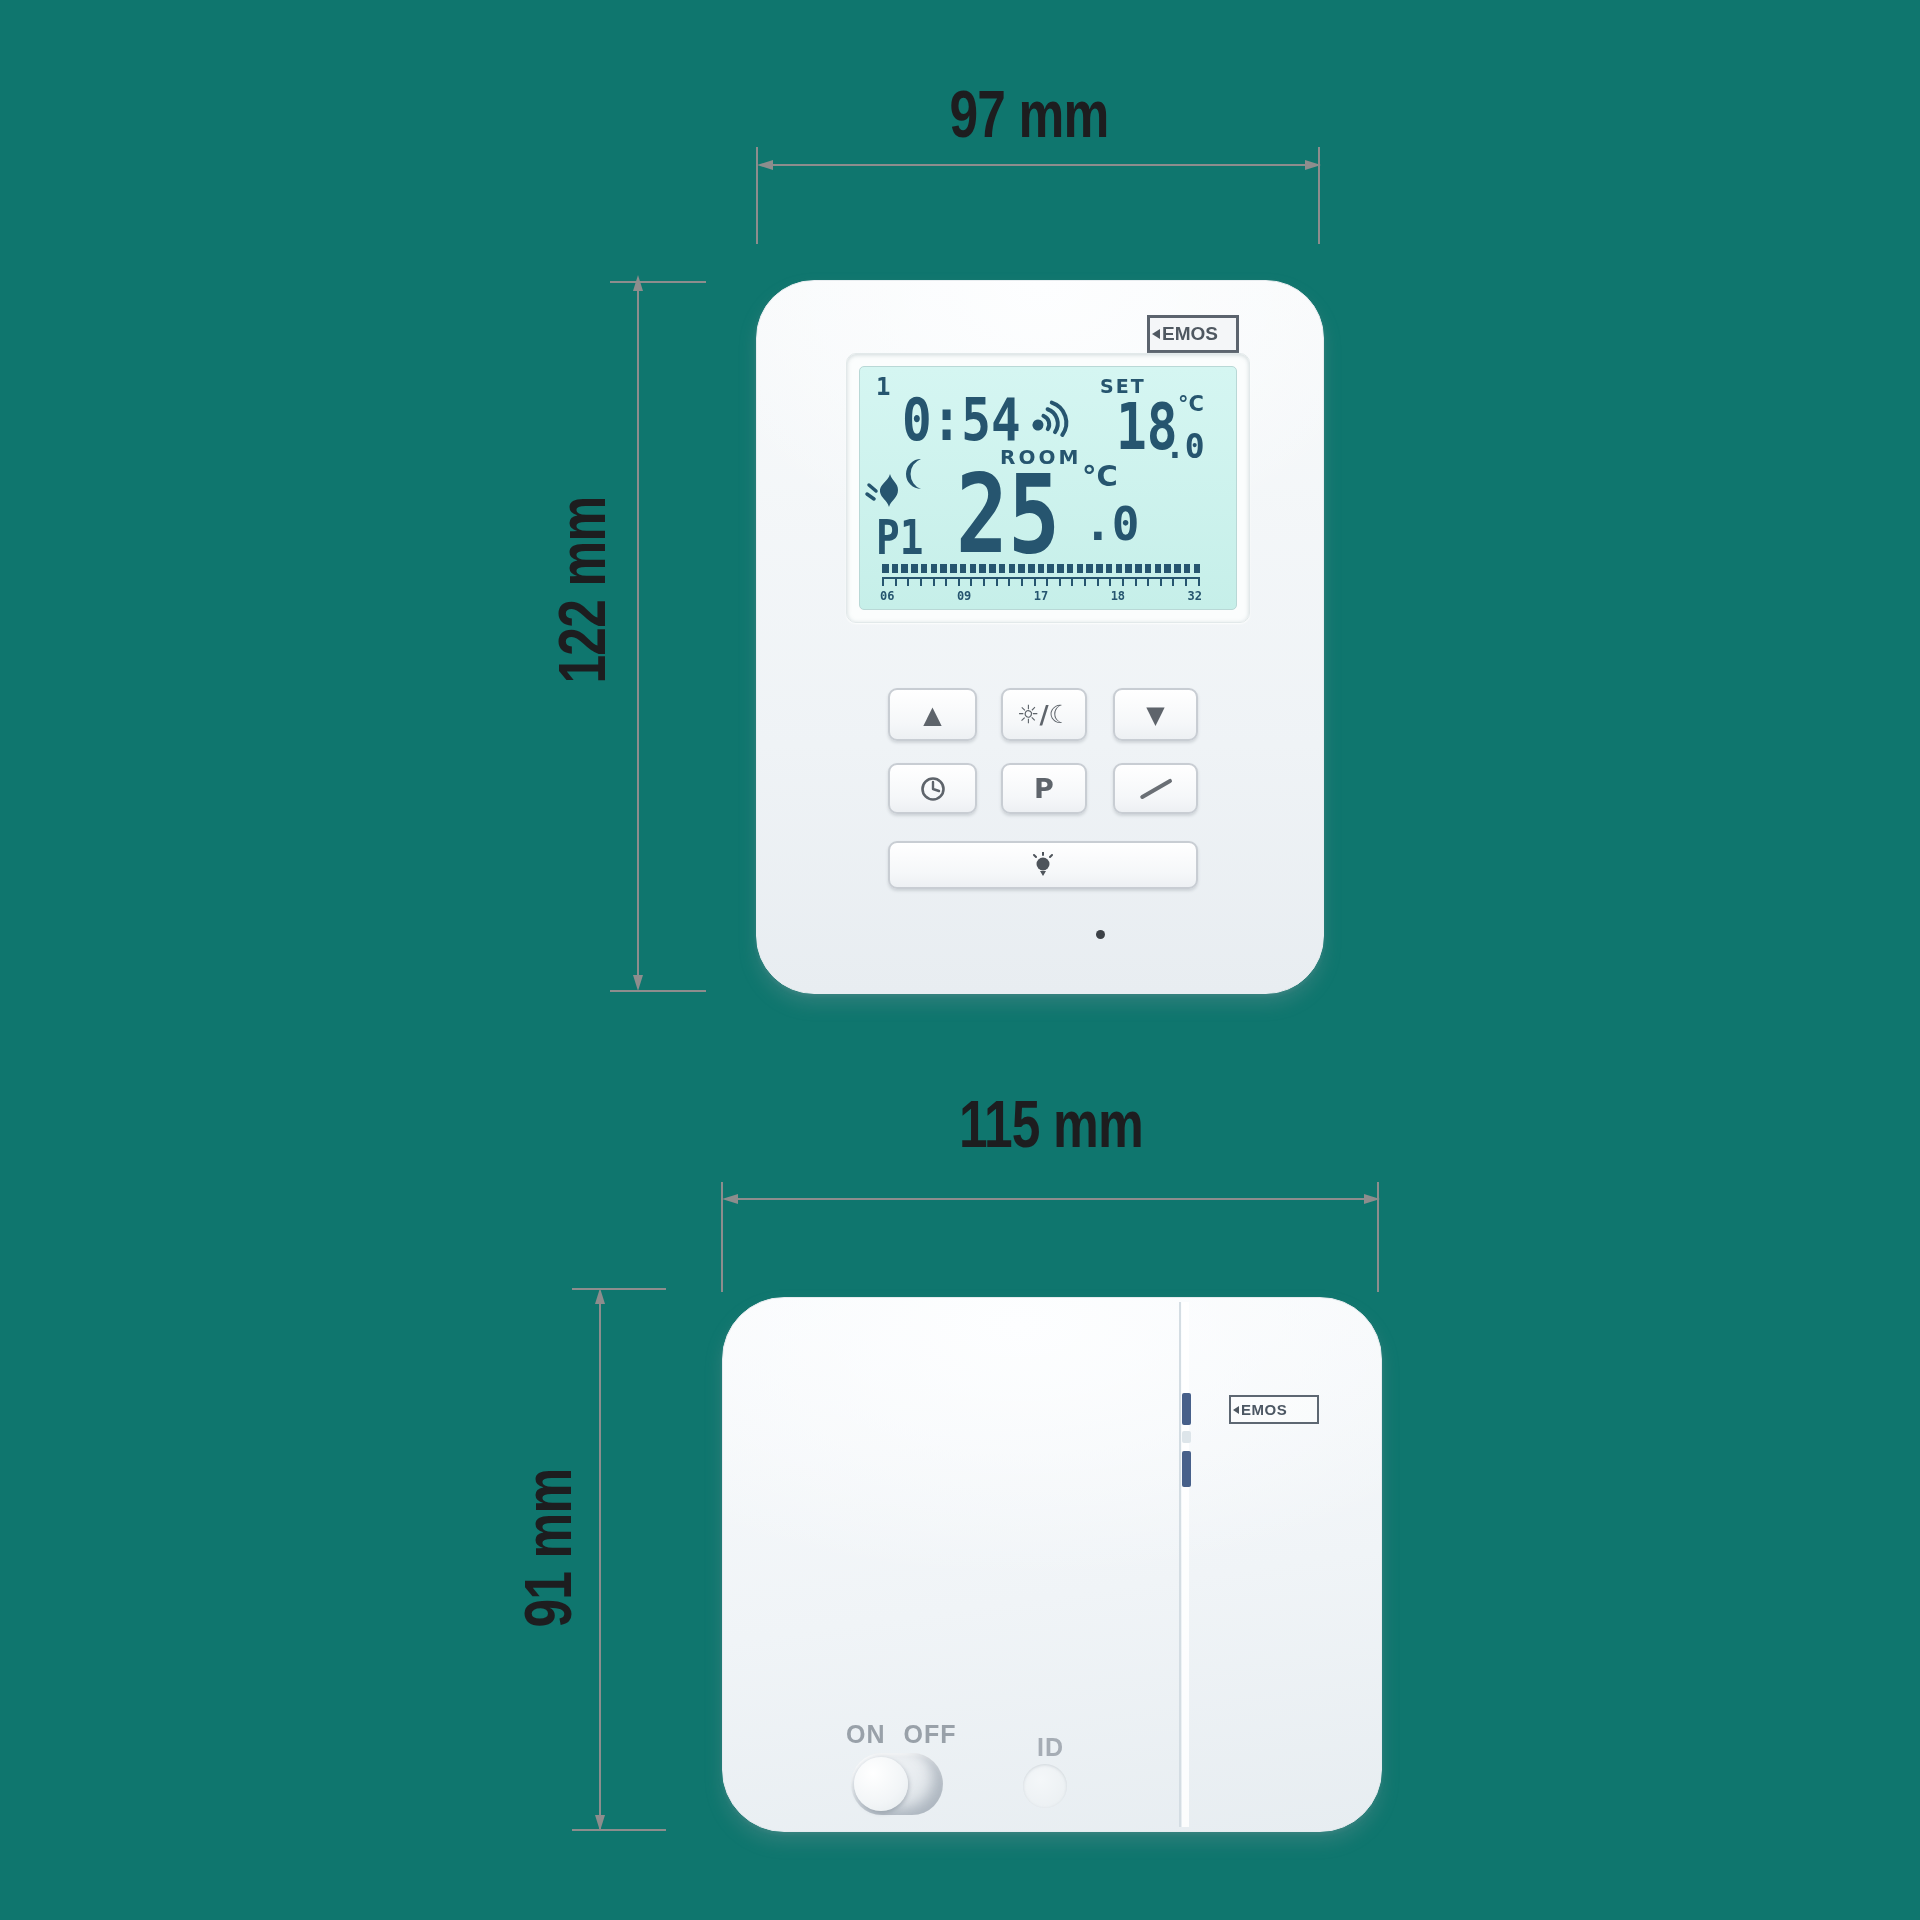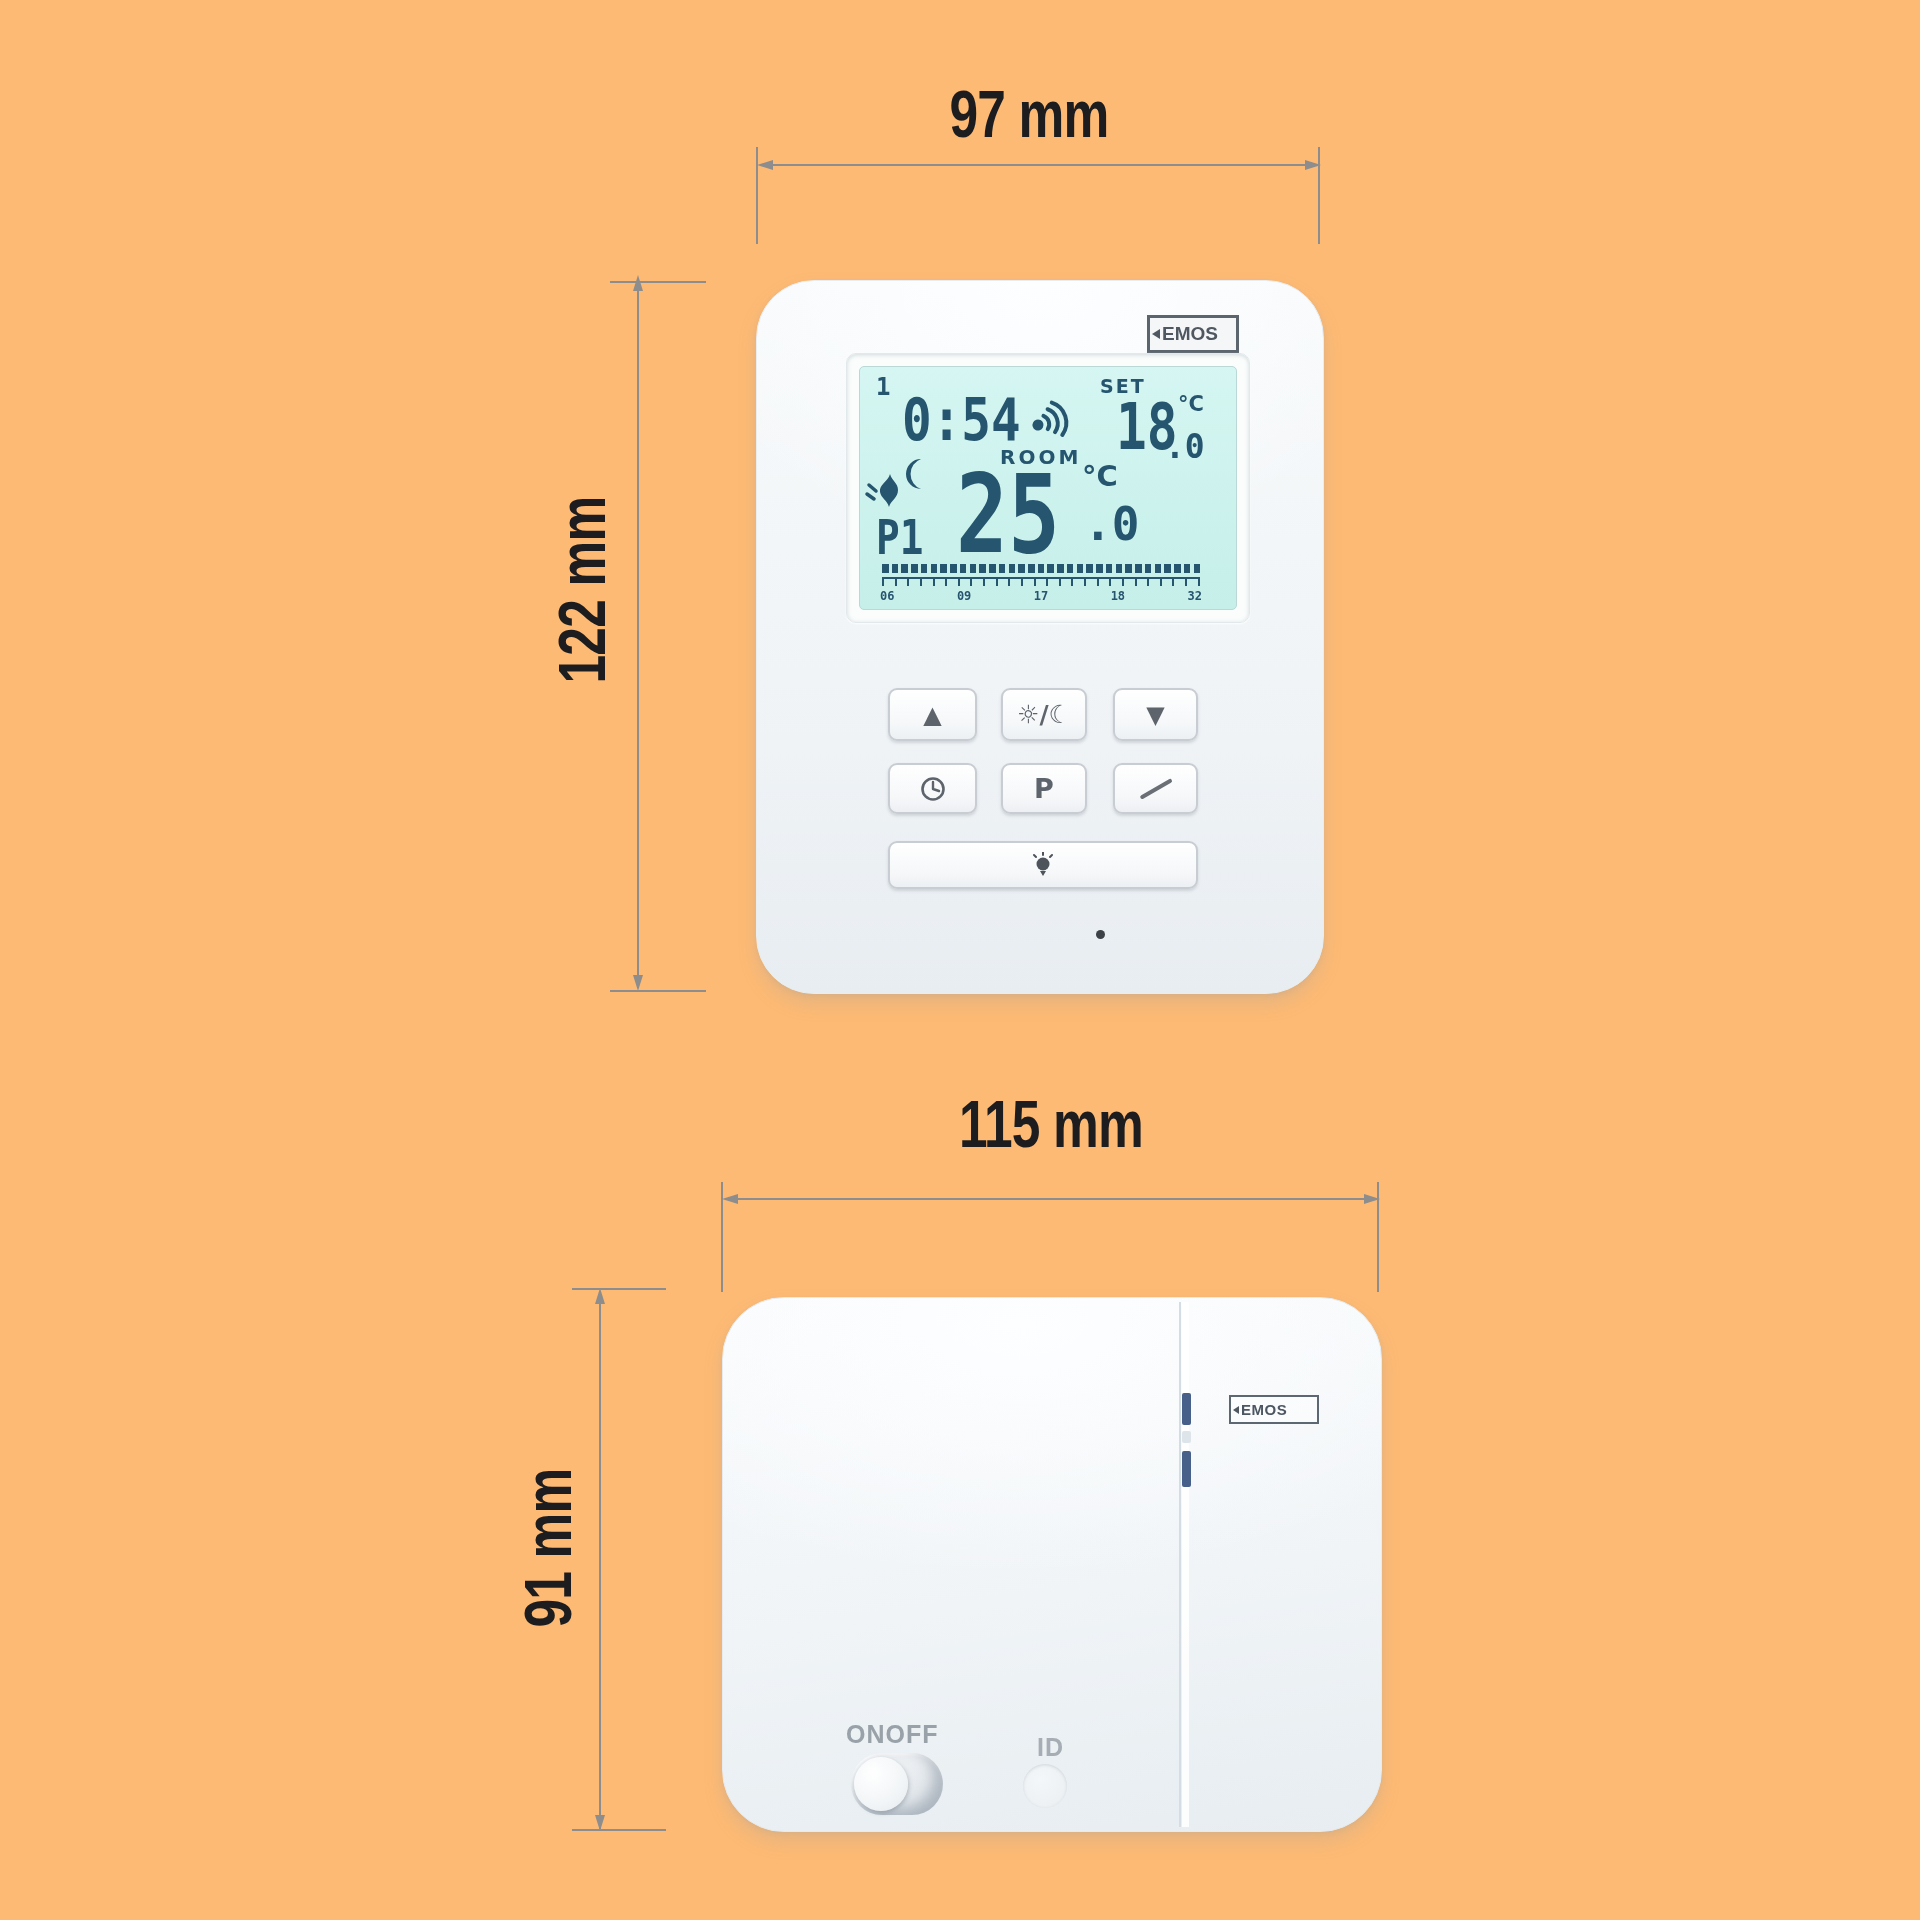--- a/index.html
+++ b/index.html
@@ -1,16 +1,16 @@
 <!DOCTYPE html>
 <html><head>
 <meta charset="utf-8">
 <style>
   html,body{margin:0;padding:0;background:#ffffff;}
-  .page{position:relative;width:1920px;height:1920px;background:#fdba74;overflow:hidden;
+  .page{position:relative;width:1920px;height:1920px;background:#0f766e;overflow:hidden;
         font-family:"Liberation Sans",sans-serif;}
   
   .dim-label{position:absolute;font-family:"Liberation Sans",sans-serif;font-weight:700;
              font-size:66px;color:#1d1d1f;text-align:center;letter-spacing:-1px;
              transform:scaleX(.78);transform-origin:center;white-space:nowrap;}
   .dim-label-rot{position:absolute;font-family:"Liberation Sans",sans-serif;font-weight:700;
              font-size:66px;color:#1d1d1f;letter-spacing:-1px;white-space:nowrap;
              transform:translate(-50%,-50%) rotate(-90deg) scaleX(.78);}
   .hline{position:absolute;height:2px;background:#8d8d8d;}
   .vline{position:absolute;width:2px;background:#8d8d8d;}
@@ -63,21 +63,21 @@
                    linear-gradient(172deg,#f8fafc 0%,#f0f4f7 55%,#e7edf1 100%);
         border:1px solid #e6ebef;
         box-shadow:0 10px 18px rgba(150,160,170,.22),0 2px 4px rgba(150,160,170,.16);}
   .seam{position:absolute;left:456px;top:4px;width:2px;height:525px;background:#d4dde3;}
   .seam-hi{position:absolute;left:459px;top:4px;width:7px;height:525px;background:rgba(255,255,255,.85);}
   .rled{position:absolute;left:459px;width:9px;background:#47608a;border-radius:2px;}
   .rled-faint{position:absolute;left:459px;width:9px;background:#dde5ea;border-radius:2px;}
   .recv-emos{position:absolute;left:506px;top:97px;width:86px;height:25px;border:2px solid #5d6772;
         display:flex;align-items:center;color:#4c5763;font-weight:700;font-size:15px;
         letter-spacing:.5px;background:rgba(255,255,255,.4);}
-  .onoff{position:absolute;left:123px;top:422px;display:flex;
+  .onoff{position:absolute;left:123px;top:422px;display:flex;gap:18px;
         font-weight:700;font-size:25px;color:#99a1a9;letter-spacing:1px;}
   .toggle{position:absolute;left:128px;top:455px;width:92px;height:62px;border-radius:31px;
         background:linear-gradient(180deg,#eef1f4 0%,#dde3e8 100%);
         box-shadow:inset -10px -6px 14px rgba(110,125,140,.45),inset 0 2px 3px rgba(255,255,255,.9);}
   .knob{position:absolute;left:3px;top:4px;width:54px;height:54px;border-radius:50%;
         background:radial-gradient(circle at 35% 30%,#ffffff 0%,#f2f5f7 60%,#e4e9ec 100%);
         box-shadow:1px 2px 4px rgba(90,100,115,.35);}
   .id-label{position:absolute;left:314px;top:435px;font-weight:700;font-size:25px;color:#a6adb5;
         letter-spacing:1px;}
   .id-btn{position:absolute;left:300px;top:466px;width:44px;height:44px;border-radius:50%;

